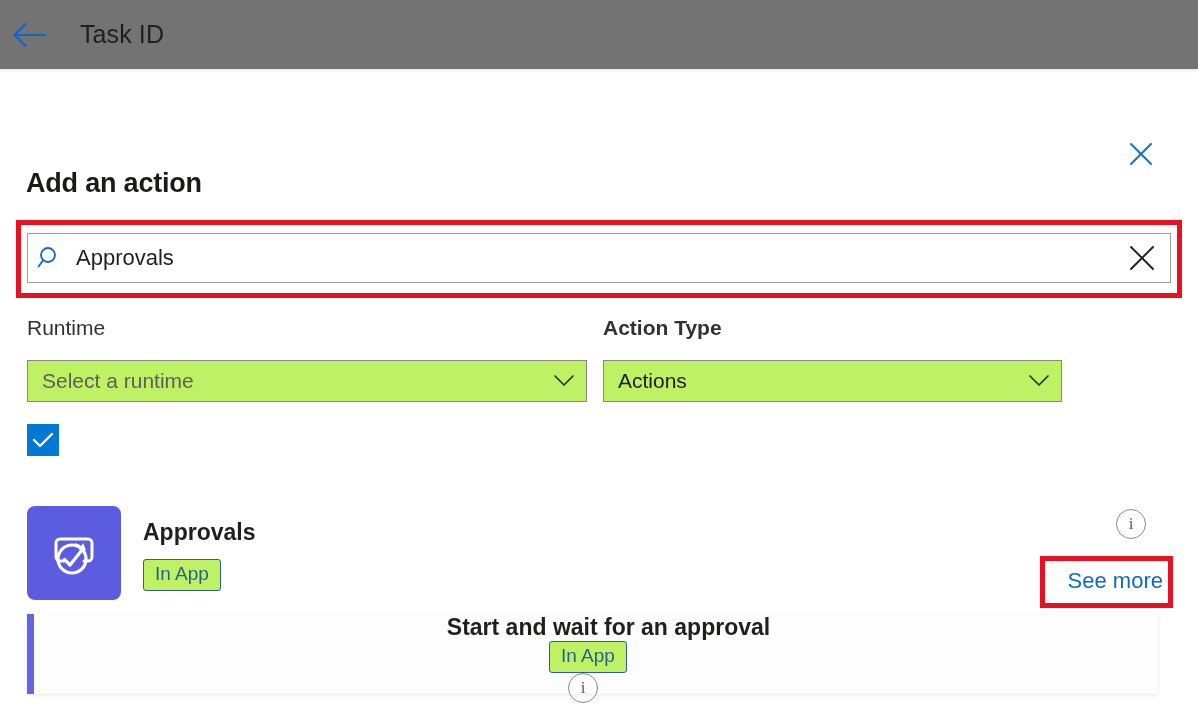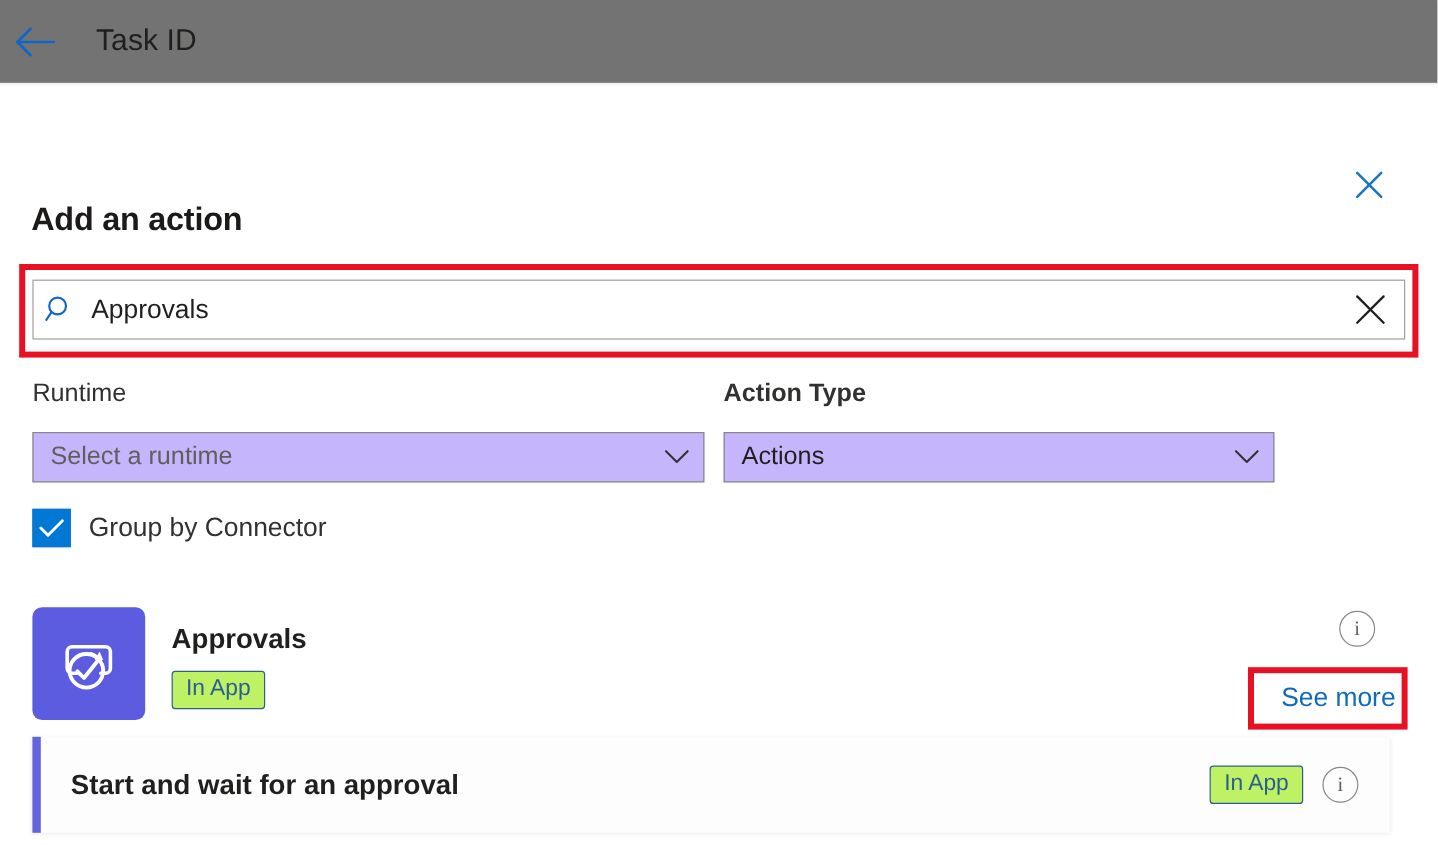--- a/index.html
+++ b/index.html
@@ -141,21 +141,21 @@
     color: #323130;
   }
   #label-runtime { left: 27px; top: 316px; }
   #label-actiontype { left: 603px; top: 316px; font-weight: bold; }
 
   .dropdown {
     position: absolute;
     height: 42px;
     border: 1px solid #8a8886;
     box-sizing: border-box;
-    background: #c4b5fd;
+    background: #bef264;
     display: flex;
     align-items: center;
     cursor: pointer;
     justify-content: flex-end;
   }
   #dd-runtime { left: 27px; top: 360px; width: 560px; }
   #dd-actiontype { left: 603px; top: 360px; width: 459px; }
 
   .dd-value {
     flex: 1 1 auto;
@@ -282,20 +282,21 @@
     top: 614px;
     width: 1131px;
     height: 80px;
     background: #fdfdfd;
     border-left: 7px solid #6264e0;
     box-sizing: border-box;
     box-shadow: 0 1px 4px rgba(0,0,0,0.10);
     display: flex;
     align-items: center;
     cursor: pointer;
+    flex-direction: column;
   }
   .action-name {
     flex: 1 1 auto;
     margin-left: 25px;
     font-size: 23px;
     font-weight: 700;
     color: #201f1e;
   }
   #action-badge { margin-right: 16px; }
   #action-info { margin-right: 26px; }
@@ -361,21 +362,20 @@
     </svg>
   </span>
 </div>
 
 <div class="checkbox-row">
   <span class="checkbox-box">
     <svg width="22" height="18" viewBox="0 0 22 18" aria-hidden="true">
       <path d="M2 9 L8 15 L20 3" fill="none" stroke="#ffffff" stroke-width="2.4" stroke-linecap="round" stroke-linejoin="round"></path>
     </svg>
   </span>
-  <span class="checkbox-label">Group by Connector</span>
 </div>
 
 <div class="connector-row">
 
   <div class="connector-icon">
     <svg width="64" height="64" viewBox="0 0 64 64" aria-hidden="true">
       <path d="M14 36 V22 a4 4 0 0 1 4-4 h28 a4 4 0 0 1 4 4 v14 a4 4 0 0 1 -4 4 h-4 M22 40 h-4 a4 4 0 0 1 -4 -4" fill="none" stroke="#ffffff" stroke-width="3" stroke-linecap="round" stroke-linejoin="round"></path>
       <circle cx="30" cy="38" r="14" fill="none" stroke="#ffffff" stroke-width="3.2"></circle>
       <path d="M22.5 38.5 L28 44 L40 29" fill="none" stroke="#ffffff" stroke-width="3.2" stroke-linecap="round" stroke-linejoin="round"></path>
       <path d="M34 24 a14 14 0 0 1 7.5 6" fill="none" stroke="#ffffff" stroke-width="3.2" stroke-linecap="round"></path>

